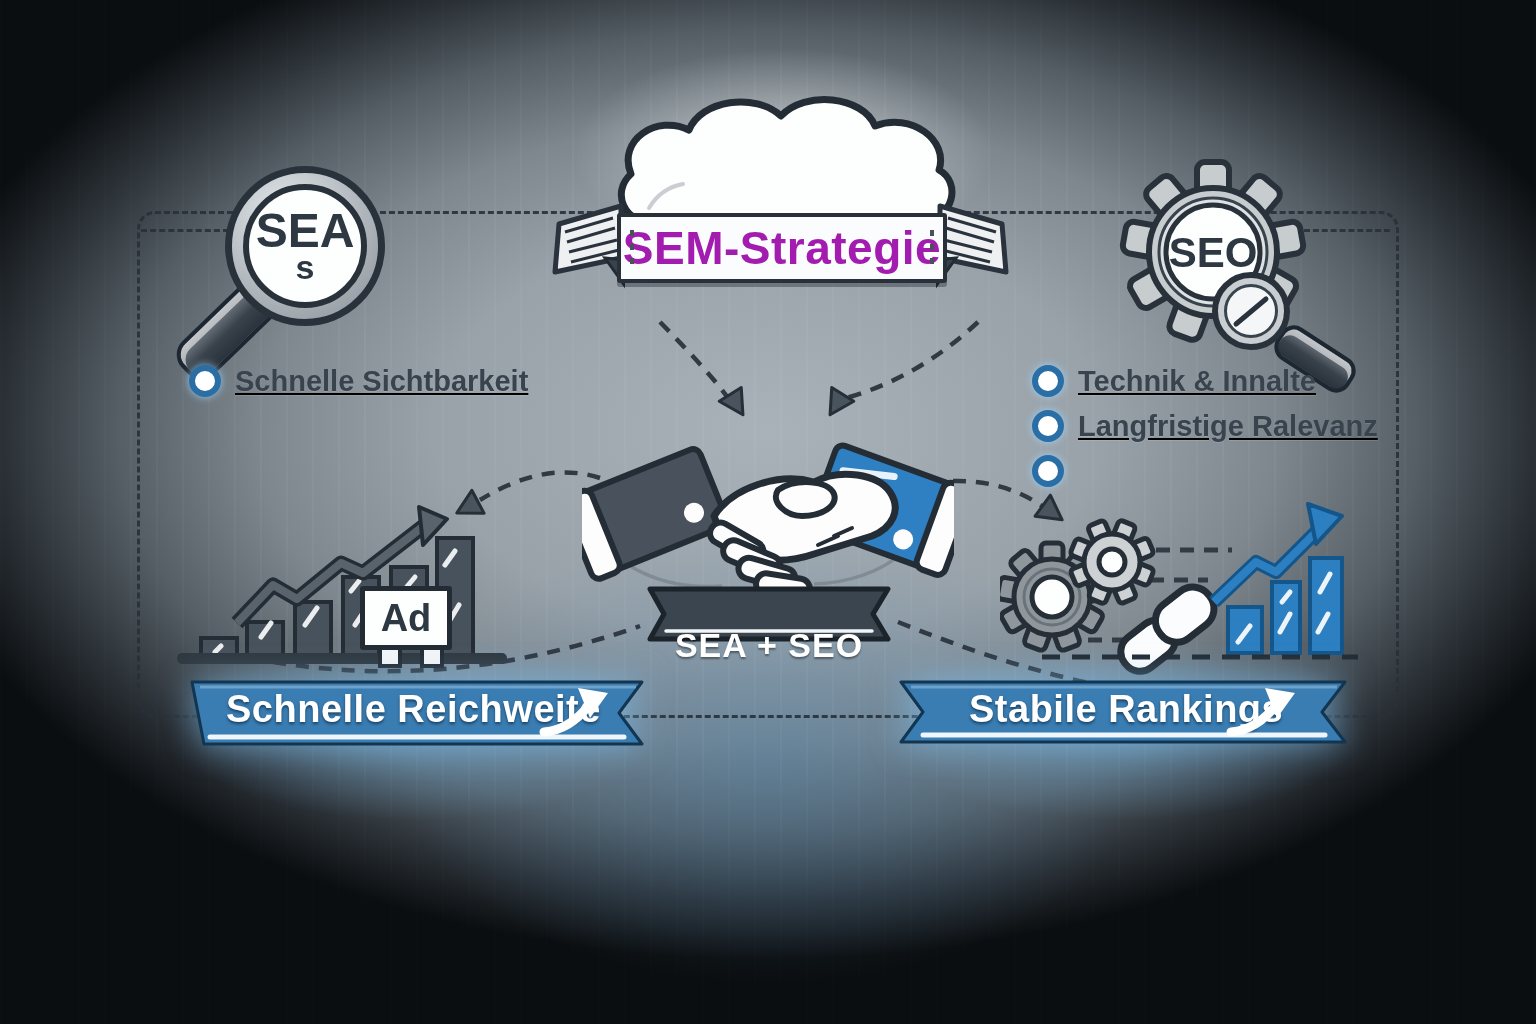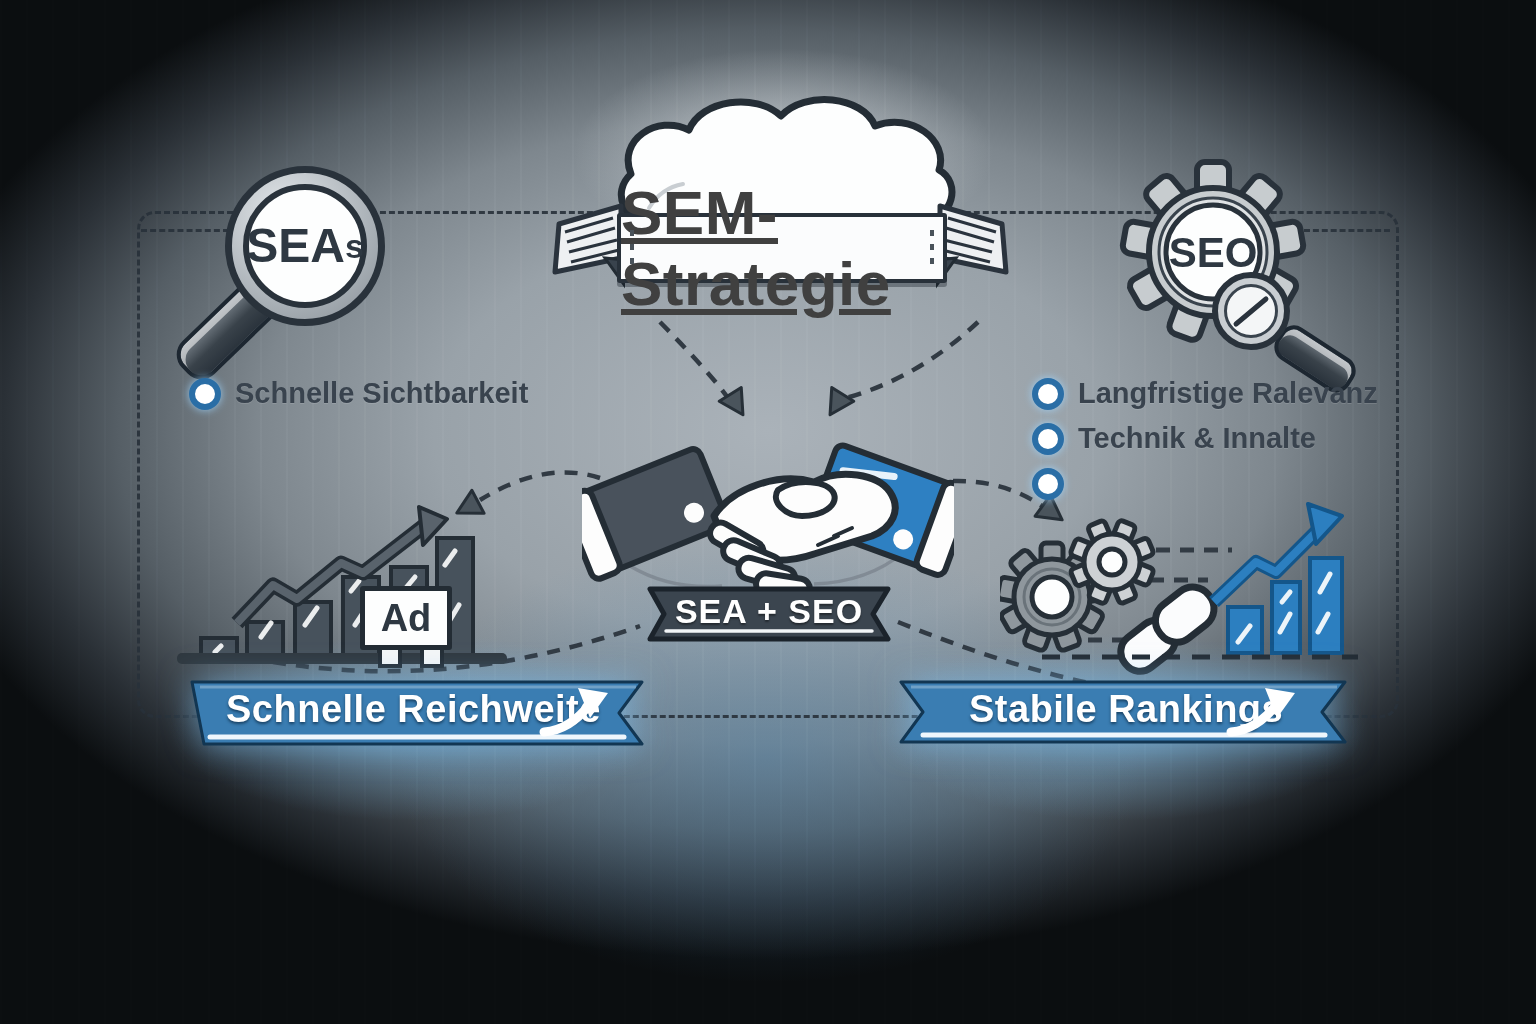--- a/index.html
+++ b/index.html
@@ -25,31 +25,31 @@
   .abs{position:absolute;}
   
   .frame{left:137px;top:211px;width:1256px;height:501px;border:3px dashed #28313a;border-radius:18px;opacity:.9;}
   .dash-seg{height:0;border-top:3px dashed #28313a;opacity:.9;}
   
   .banner-box{
     left:617px;top:213px;width:322px;height:62px;background:#fbfcfd;
     border:4px solid #28313a;border-radius:3px;display:flex;align-items:center;justify-content:center;
     box-shadow:0 4px 0 rgba(18,26,33,.35);
   }
-  .banner-box .title{font-size:62px;font-weight:700;color:#404040;letter-spacing:.5px;text-decoration:underline;}
+  .banner-box .title{font-size:46px;font-weight:700;color:#a21caf;letter-spacing:.5px;}
   .tick{width:4px;height:40px;top:13px;background:repeating-linear-gradient(180deg,#49525a 0 6px,transparent 6px 14px);}
   
   .sea-circle{
     left:225px;top:166px;width:146px;height:146px;border-radius:50%;
     border:7px solid #29323b;
     background:radial-gradient(circle at 35% 28%, #e3e7ea, #aab1b7 62%, #878f96);
   }
   .sea-glass{
     position:absolute;inset:11px;border-radius:50%;background:#fdfefe;border:6px solid #29323b;
-    display:flex;flex-direction:row;align-items:center;justify-content:center;line-height:.9;
+    display:flex;flex-direction:column;align-items:center;justify-content:center;line-height:.9;
   }
   .sea-glass .big{font-size:48px;font-weight:700;color:#2e3842;}
   .sea-glass .small{font-size:34px;font-weight:700;color:#2e3842;}
   .mag-handle{
     width:112px;height:38px;border-radius:19px;border:4px solid #1d2731;
     background:linear-gradient(180deg,#79828a 0%,#39424a 55%,#2a333c 100%);
     box-shadow:inset 0 7px 0 rgba(255,255,255,.55);
   }
   .sea-handle{left:168px;top:306px;transform:rotate(-44deg);}
   
@@ -58,38 +58,38 @@
     border:6px solid #29323b;background:#c9ced2;
   }
   .seo-mag-inner{
     position:absolute;inset:6px;border-radius:50%;background:#f4f6f7;border:3px solid #39434d;
     display:flex;align-items:center;justify-content:center;
   }
   .seo-slash{width:44px;height:5px;background:#2a333d;border-radius:3px;transform:rotate(-40deg);}
   .seo-handle{left:1272px;top:340px;width:78px;height:30px;transform:rotate(33deg);border-radius:15px;}
   
   .bullets{list-style:none;margin:0;padding:0;}
-  .bullets li{display:flex;align-items:flex-end;height:45px;}
+  .bullets li{display:flex;align-items:flex-start;height:45px;text-decoration:underline;}
   .dot{
     width:20px;height:20px;border-radius:50%;background:#fff;border:6px solid #2a6ea6;
     box-shadow:0 0 9px rgba(160,215,255,.85);flex:0 0 auto;
   }
   .bullets .lbl{margin-left:14px;font-size:29px;font-weight:700;color:#39434e;text-shadow:0 1px 0 rgba(255,255,255,.12);}
   .bullets-left{left:189px;top:365px;}
   .bullets-right{left:1032px;top:365px;}
   
   .ad-leg{width:16px;height:22px;background:#f4f6f7;border:4px solid #232c34;}
   .ad-sign{
     left:360px;top:586px;width:82px;height:54px;background:#fdfefe;border:5px solid #232c34;border-radius:3px;
     display:flex;align-items:center;justify-content:center;text-align:right;
   }
   .ad-sign span{font-size:38px;font-weight:700;color:#2e3842;}
   
   .center-banner-text{
-    left:644px;top:586px;width:250px;height:50px;display:flex;align-items:center;justify-content:center;
+    left:644px;top:620px;width:250px;height:50px;display:flex;align-items:center;justify-content:center;
     font-size:34px;font-weight:700;color:#fff;letter-spacing:1px;text-shadow:0 2px 2px rgba(0,0,0,.4);
   }
   
   .ribbon{filter:drop-shadow(0 0 16px rgba(125,195,245,.55));}
   .ribbon-text{
     position:absolute;top:0;height:58px;display:flex;align-items:center;
     font-size:38px;font-weight:700;color:#fff;text-shadow:0 2px 3px rgba(8,35,60,.65);letter-spacing:.5px;
   }
 </style>
 </head>
@@ -267,25 +267,25 @@
 
   <ul class="abs bullets bullets-left">
     <li>
       <span class="dot"></span>
       <span class="lbl">Schnelle Sichtbarkeit</span>
     </li>
   </ul>
   <ul class="abs bullets bullets-right">
     <li>
       <span class="dot"></span>
-      <span class="lbl">Langfristige Ralevanz</span>
+      <span class="lbl">Technik &amp; Innalte</span>
     </li>
     <li>
       <span class="dot"></span>
-      <span class="lbl">Technik &amp; Innalte</span>
+      <span class="lbl">Langfristige Ralevanz</span>
     </li>
     <li>
       <span class="dot"></span>
     </li>
   </ul>
 
   <svg class="abs" style="left:582px;top:424px" width="372" height="190" viewBox="0 0 372 190">
     <path d="M 48 142 Q 88 166 140 162" fill="none" stroke="#77808a" stroke-width="3.5" opacity=".7"></path>
     <path d="M 322 128 Q 286 158 232 160" fill="none" stroke="#77808a" stroke-width="3.5" opacity=".7"></path>
     <g transform="rotate(-22 75 80)">

